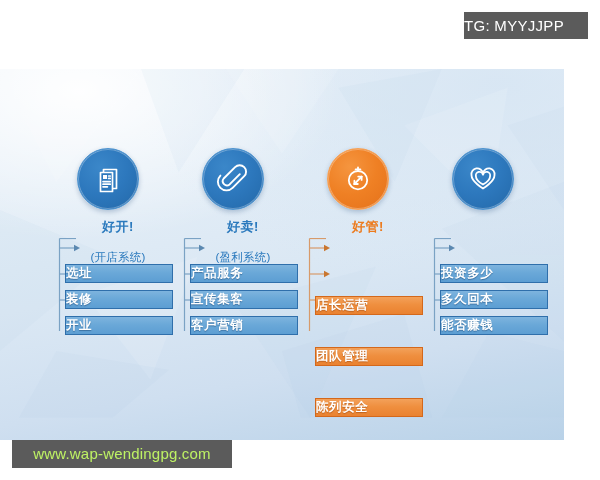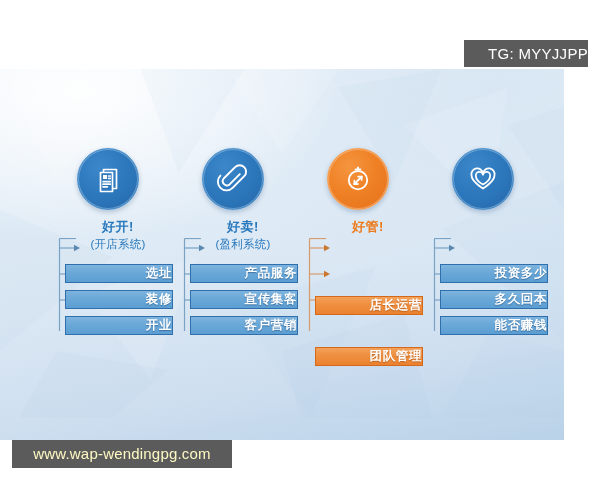--- a/index.html
+++ b/index.html
@@ -19,35 +19,34 @@
   #tg-badge {
     position: absolute;
     top: 12px;
     left: 464px;
     width: 124px;
     height: 27px;
     background: #5b5b5b;
     color: #ffffff;
     font-size: 15px;
     line-height: 27px;
-    text-align: right;
+    text-align: left;
     letter-spacing: 0.3px;
     white-space: nowrap;
-    margin-top: 28px;
   }
 
   
   #watermark {
     position: absolute;
     left: 12px;
     top: 440px;
     width: 220px;
     height: 28px;
     background: #5b5b5b;
-    color: #fef9c3;
+    color: #bef264;
     font-size: 15px;
     line-height: 28px;
     text-align: center;
     letter-spacing: 0.2px;
     white-space: nowrap;
   }
 
   
   #slide {
     position: absolute;
@@ -116,21 +115,21 @@
   }
   .heading .h-main {
     display: block;
     font-size: 13px;
     font-weight: bold;
     letter-spacing: 0.5px;
   }
   .heading .h-sub {
     display: block;
     font-size: 11.5px;
-    margin-top: 2px;
+    margin-top: 15px;
     letter-spacing: 0.2px;
   }
   .t-blue   { color: #2a79bd; }
   .t-orange { color: #ec7b1e; }
 
   
   .connector {
     position: absolute;
     left: 15px;
     top: 169px;
@@ -144,27 +143,26 @@
     position: absolute;
     left: 22px;
     top: 195px;
     width: 108px;
   }
   .item {
     box-sizing: border-box;
     width: 108px;
     height: 19px;
     margin-bottom: 7px;
-    text-align: right;
+    text-align: left;
     font-size: 12.5px;
     font-weight: bold;
     line-height: 17px;
     letter-spacing: 0.6px;
     color: #ffffff;
-    padding-left: 32px;
   }
   .item.blue {
     background: linear-gradient(180deg, #7eb4de 0%, #6aa8d8 45%, #5c9ed3 100%);
     border: 1.3px solid #2f6fab;
     text-shadow: 0 1px 1px rgba(25,70,115,0.55);
   }
   .item.orange {
     background: linear-gradient(180deg, #f3a15a 0%, #ef8f3f 45%, #ea8230 100%);
     border: 1.3px solid #d4681b;
     text-shadow: 0 1px 1px rgba(140,62,10,0.5);
@@ -308,20 +306,21 @@
       <g fill="#c9762f">
         <polygon points="16,6.8 22,10 16,13.2"></polygon>
         <polygon points="16,32.8 22,36 16,39.2"></polygon>
         <polygon points="16,58.8 22,62 16,65.2"></polygon>
       </g>
     </svg>
 
     <div class="items">
       <div class="item orange">店长运营</div>
       <div class="item orange">团队管理</div>
+      <div class="item orange">陈列安全</div>
     </div>
   </div>
 
   <div class="column col-3">
     <div class="circle blue">
       <span>
         <svg width="34" height="34" viewBox="0 0 34 34" fill="none" stroke="#ffffff" stroke-width="1.8" stroke-linecap="round" stroke-linejoin="round">
           <path d="M17 26.5 C17 26.5 5.5 19.6 5.5 13.2 a5.6 5.6 0 0 1 11.5-2 a5.6 5.6 0 0 1 11.5 2 C28.5 19.6 17 26.5 17 26.5 Z"></path>
           <path d="M17 22.6 C17 22.6 9.9 18.3 9.9 14.2 a3.3 3.3 0 0 1 7.1-1.5 a3.3 3.3 0 0 1 7.1 1.5 C24.1 18.3 17 22.6 17 22.6 Z"></path>
         </svg>

